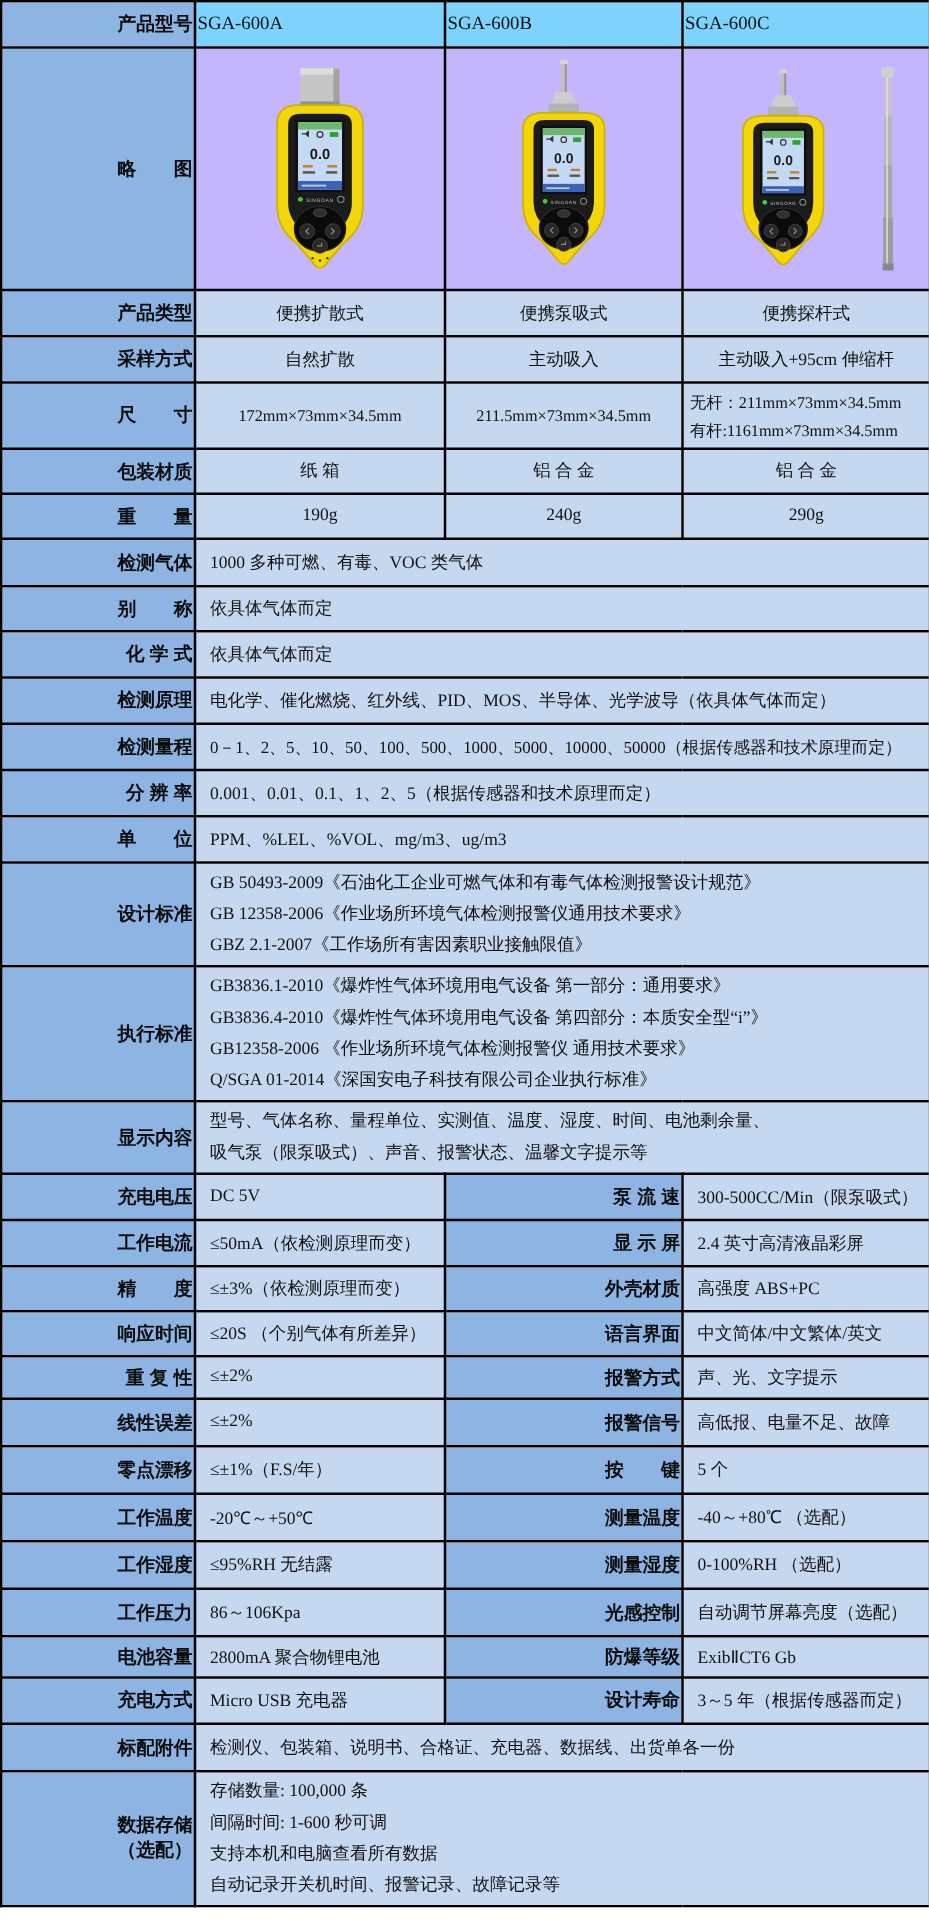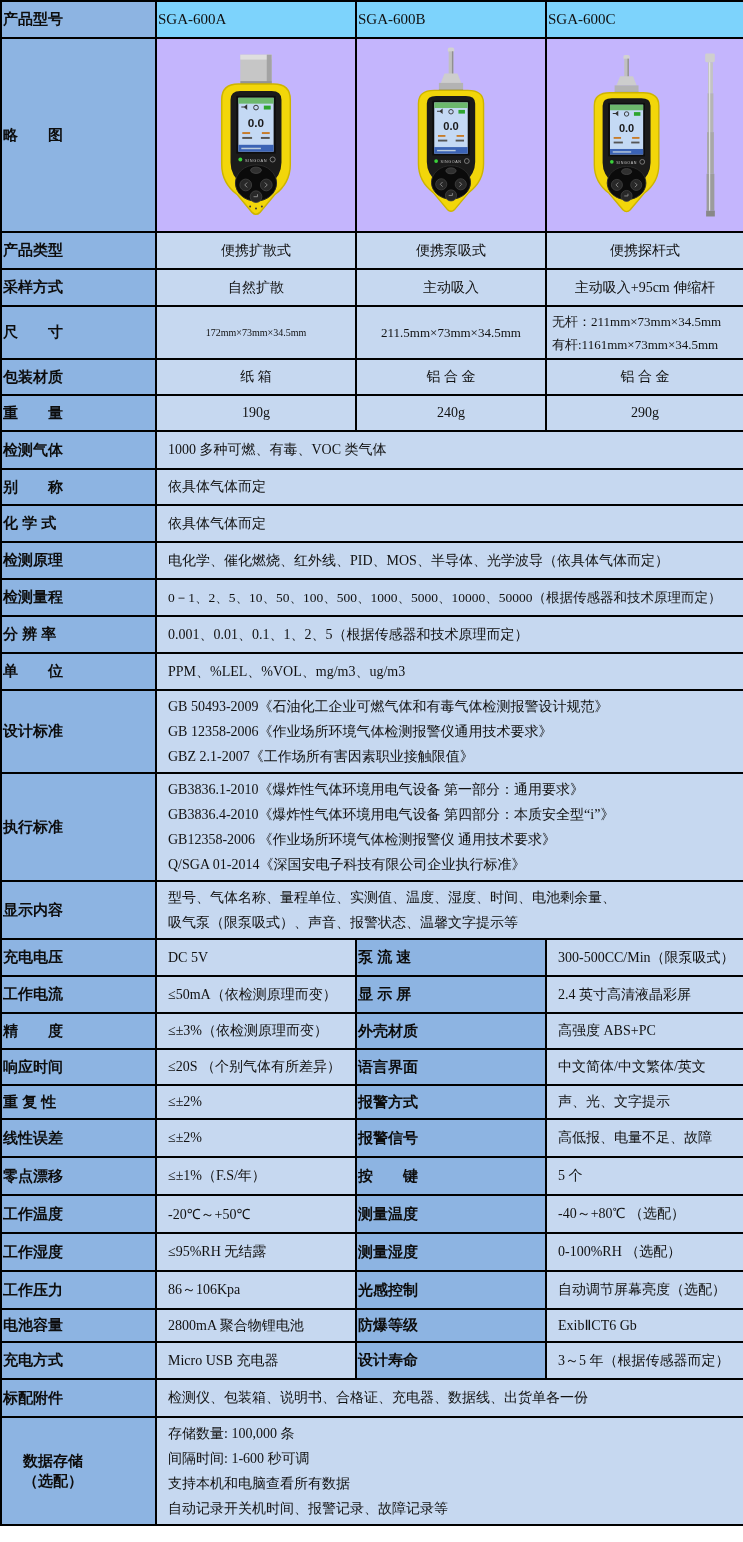--- a/index.html
+++ b/index.html
@@ -1,20 +1,20 @@
 <!DOCTYPE html>
 <html><head>
 <meta charset="utf-8">
 <style>
   html,body{margin:0;padding:0;background:#fff;}
   body{width:743px;font-family:"Liberation Serif",serif;color:#111;}
   table.spec{width:743px;border-collapse:collapse;table-layout:fixed;border:2px solid #000;}
   td{border:2px solid #000;overflow:hidden;vertical-align:middle;}
   td.lab{background:#8db4e2;font-family:"Liberation Sans",sans-serif;font-weight:bold;
-         font-size:15px;text-align:left;color:#0d0d0d;white-space:nowrap;}
+         font-size:15px;text-align:right;color:#0d0d0d;white-space:nowrap;}
   td.hdr{background:#7dd3fc;text-align:left;font-size:15px;white-space:nowrap;}
   td.val{background:#c6d8f0;font-size:14px;white-space:nowrap;}
   td.c{text-align:center;}
   td.l{text-align:left;padding:2px 11px;}
   td.ml{padding:3px 11px;}
   td.ml div{line-height:25px;white-space:nowrap;}
   td.imgcell{background:#c4b5fd;text-align:center;padding:0;}
   td.dimcell{text-align:left;padding:2px 5px;font-size:13px;}
   td.dimcell div{line-height:23px;white-space:nowrap;}
   .lab .sub{display:block;line-height:20px;padding-left:20px;}
@@ -196,21 +196,21 @@
 
 <tr style="height:37px">
   <td class="lab">采样方式</td>
   <td class="val c">自然扩散</td>
   <td class="val c">主动吸入</td>
   <td class="val c">主动吸入+95cm 伸缩杆</td>
 </tr>
 
 <tr style="height:53px">
   <td class="lab">尺　　寸</td>
-  <td class="val c" style="font-size:10px">172mm×73mm×34.5mm</td>
+  <td class="val c" style="font-size:13px">172mm×73mm×34.5mm</td>
   <td class="val c" style="font-size:13px">211.5mm×73mm×34.5mm</td>
   <td class="val dimcell">
     <div>无杆：211mm×73mm×34.5mm</div>
     <div>有杆:1161mm×73mm×34.5mm</div>
   </td>
 </tr>
 
 <tr style="height:36px">
   <td class="lab">包装材质</td>
   <td class="val c">纸 箱</td>

